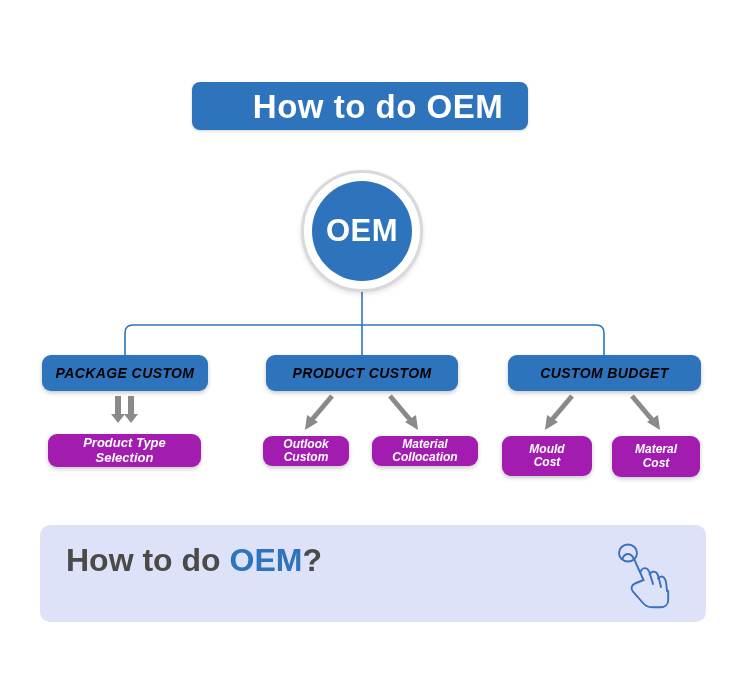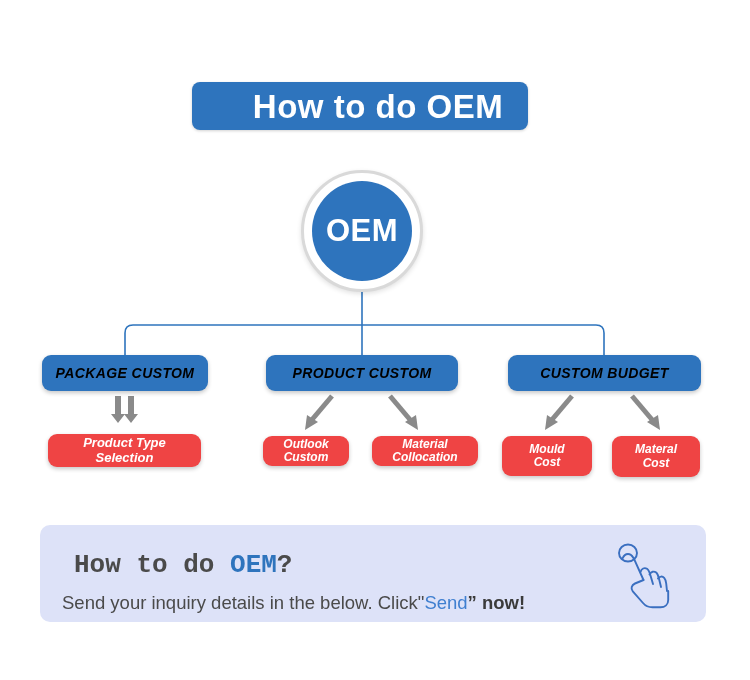--- a/index.html
+++ b/index.html
@@ -100,21 +100,21 @@
     line-height: 1.05;
   }
 
   #box-package  { left: 42px;  top: 355px; width: 166px; height: 36px; }
   #box-product  { left: 266px; top: 355px; width: 192px; height: 36px; }
   #box-budget   { left: 508px; top: 355px; width: 193px; height: 36px; }
 
   
   .leaf-box {
     position: absolute;
-    background: #ef4444;
+    background: #a21caf;
     border-radius: 9px;
     display: flex;
     align-items: center;
     justify-content: center;
     box-shadow: 0 2px 4px rgba(0,0,0,0.22);
   }
   .leaf-box .leaf-label {
     color: #ffffff;
     font-size: 12px;
     font-weight: bold;
@@ -137,26 +137,25 @@
     left: 40px;
     top: 525px;
     width: 666px;
     height: 97px;
     background: #dde2f8;
     border-radius: 10px;
     box-sizing: border-box;
     padding: 14px 22px 0 22px;
   }
   #cta-banner .cta-heading {
-    font-size: 26px;
+    font-size: 32px;
     font-weight: bold;
     color: #4a4a4a;
     line-height: 1.12;
-    margin: 12px;
-    font-family: Liberation Mono, monospace;
+    margin: 4px;
   }
   #cta-banner .cta-heading .accent { color: #2e74bd; }
   #cta-banner .cta-sub {
     font-size: 18.5px;
     color: #4a4a4a;
     line-height: 1.2;
     margin: 4px 0 0 0;
   }
   #cta-banner .cta-sub .accent { color: #3f7fd0; }
   #cta-banner .cta-sub .strong { font-weight: bold; color: #3b3b3b; }
@@ -241,21 +240,20 @@
 Cost</span>
 </div>
 <div id="box-materal-cost" class="leaf-box">
   <span class="leaf-label">Materal
 Cost</span>
 </div>
 
 <div id="cta-banner">
   <div class="cta-heading"><span>How to do </span><span class="accent">OEM</span><span>?</span></div>
 
-  <div class="cta-sub"><span>Send your inquiry details in the below. Click"</span><span class="accent">Send</span><span class="strong">” now!</span></div>
 
   <svg id="hand-cursor-icon" viewBox="0 0 74 74" xmlns="http://www.w3.org/2000/svg" fill="none" stroke="#3a6fc0" stroke-width="1.9" stroke-linecap="round" stroke-linejoin="round">
 
     <ellipse cx="18" cy="14" rx="9" ry="8.5"></ellipse>
     <path d="M 12.5 19.5 C 14 16 16.5 14.5 19.5 15.2 C 22 15.8 23.2 18 24.6 21.2
              L 33.5 41"></path>
 
     <path d="M 30.5 33 C 31.5 29.5 34.5 28.2 37 29.8 C 38.8 31 39.6 33.4 40.4 36.2
              L 43 45"></path>
 

